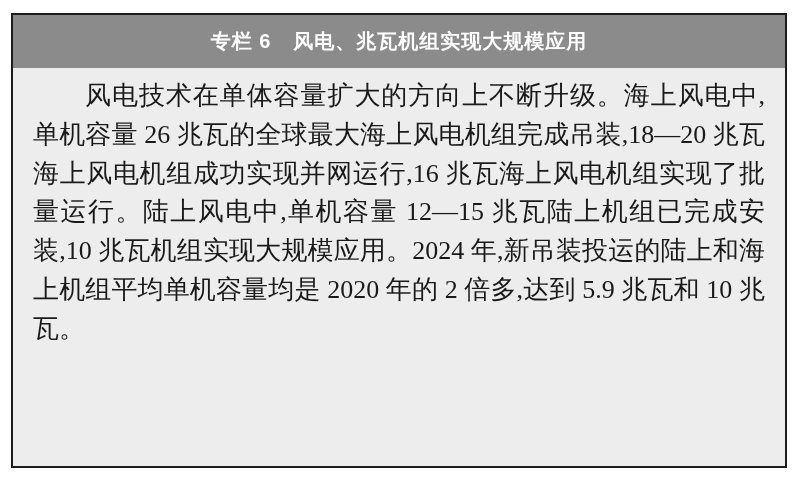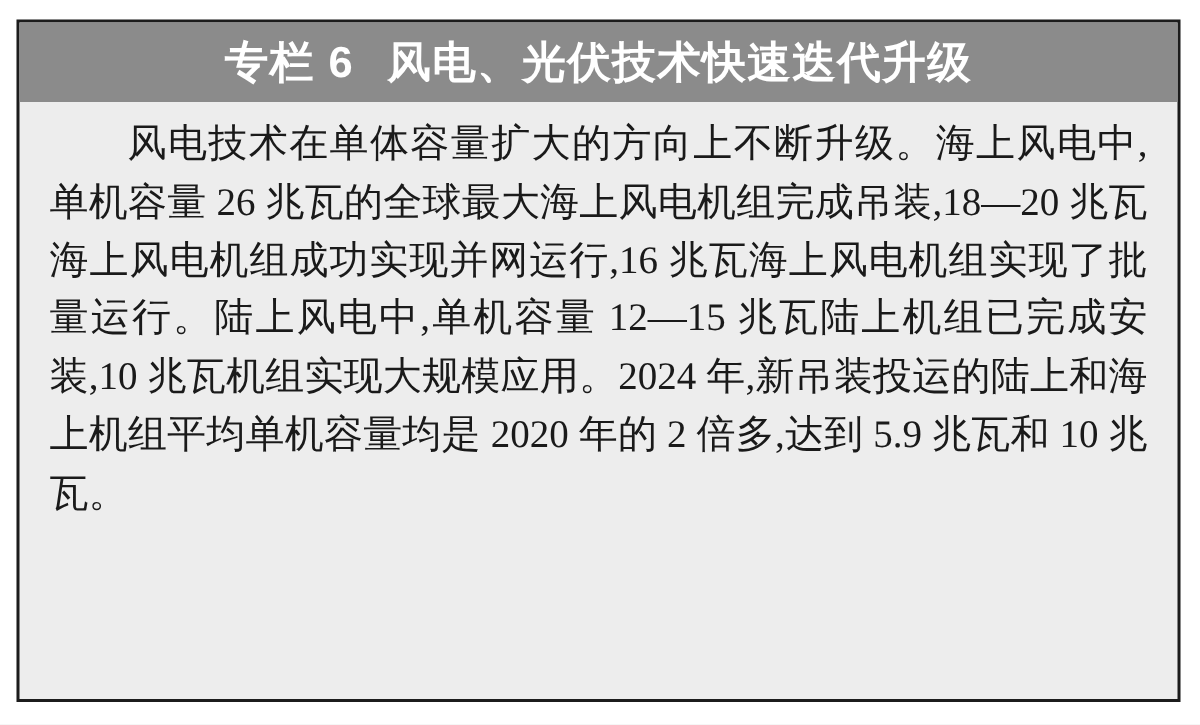--- a/index.html
+++ b/index.html
@@ -20,21 +20,21 @@
     background: #ededed;
   }
   .column-header {
     height: 53px;
     background: #8b8b8b;
     display: flex;
     align-items: center;
     justify-content: center;
     font-family: "Liberation Sans", "DejaVu Sans", sans-serif;
     font-weight: bold;
-    font-size: 29px;
+    font-size: 20px;
     color: #ffffff;
     letter-spacing: 1px;
   }
   .column-header .label { margin-right: 22px; }
   .column-body {
     padding: 9px 20px 0 20px;
     color: #1a1a1a;
     font-size: 26px;
     line-height: 38.8px;
     text-align: justify;
@@ -43,18 +43,18 @@
     text-indent: 2em;
     margin: 0;
   }
 </style>
 </head>
 <body>
 
 <div class="column-box">
   <div class="column-header">
     <span class="label">专栏 6</span>
-    <span class="title">风电、光伏技术快速迭代升级</span>
+    <span class="title">风电、兆瓦机组实现大规模应用</span>
   </div>
   <div class="column-body">
     <p>风电技术在单体容量扩大的方向上不断升级。海上风电中,单机容量 26 兆瓦的全球最大海上风电机组完成吊装,18—20 兆瓦海上风电机组成功实现并网运行,16 兆瓦海上风电机组实现了批量运行。陆上风电中,单机容量 12—15 兆瓦陆上机组已完成安装,10 兆瓦机组实现大规模应用。2024 年,新吊装投运的陆上和海上机组平均单机容量均是 2020 年的 2 倍多,达到 5.9 兆瓦和 10 兆瓦。</p>
   </div>
 </div>
 
 </body></html>

